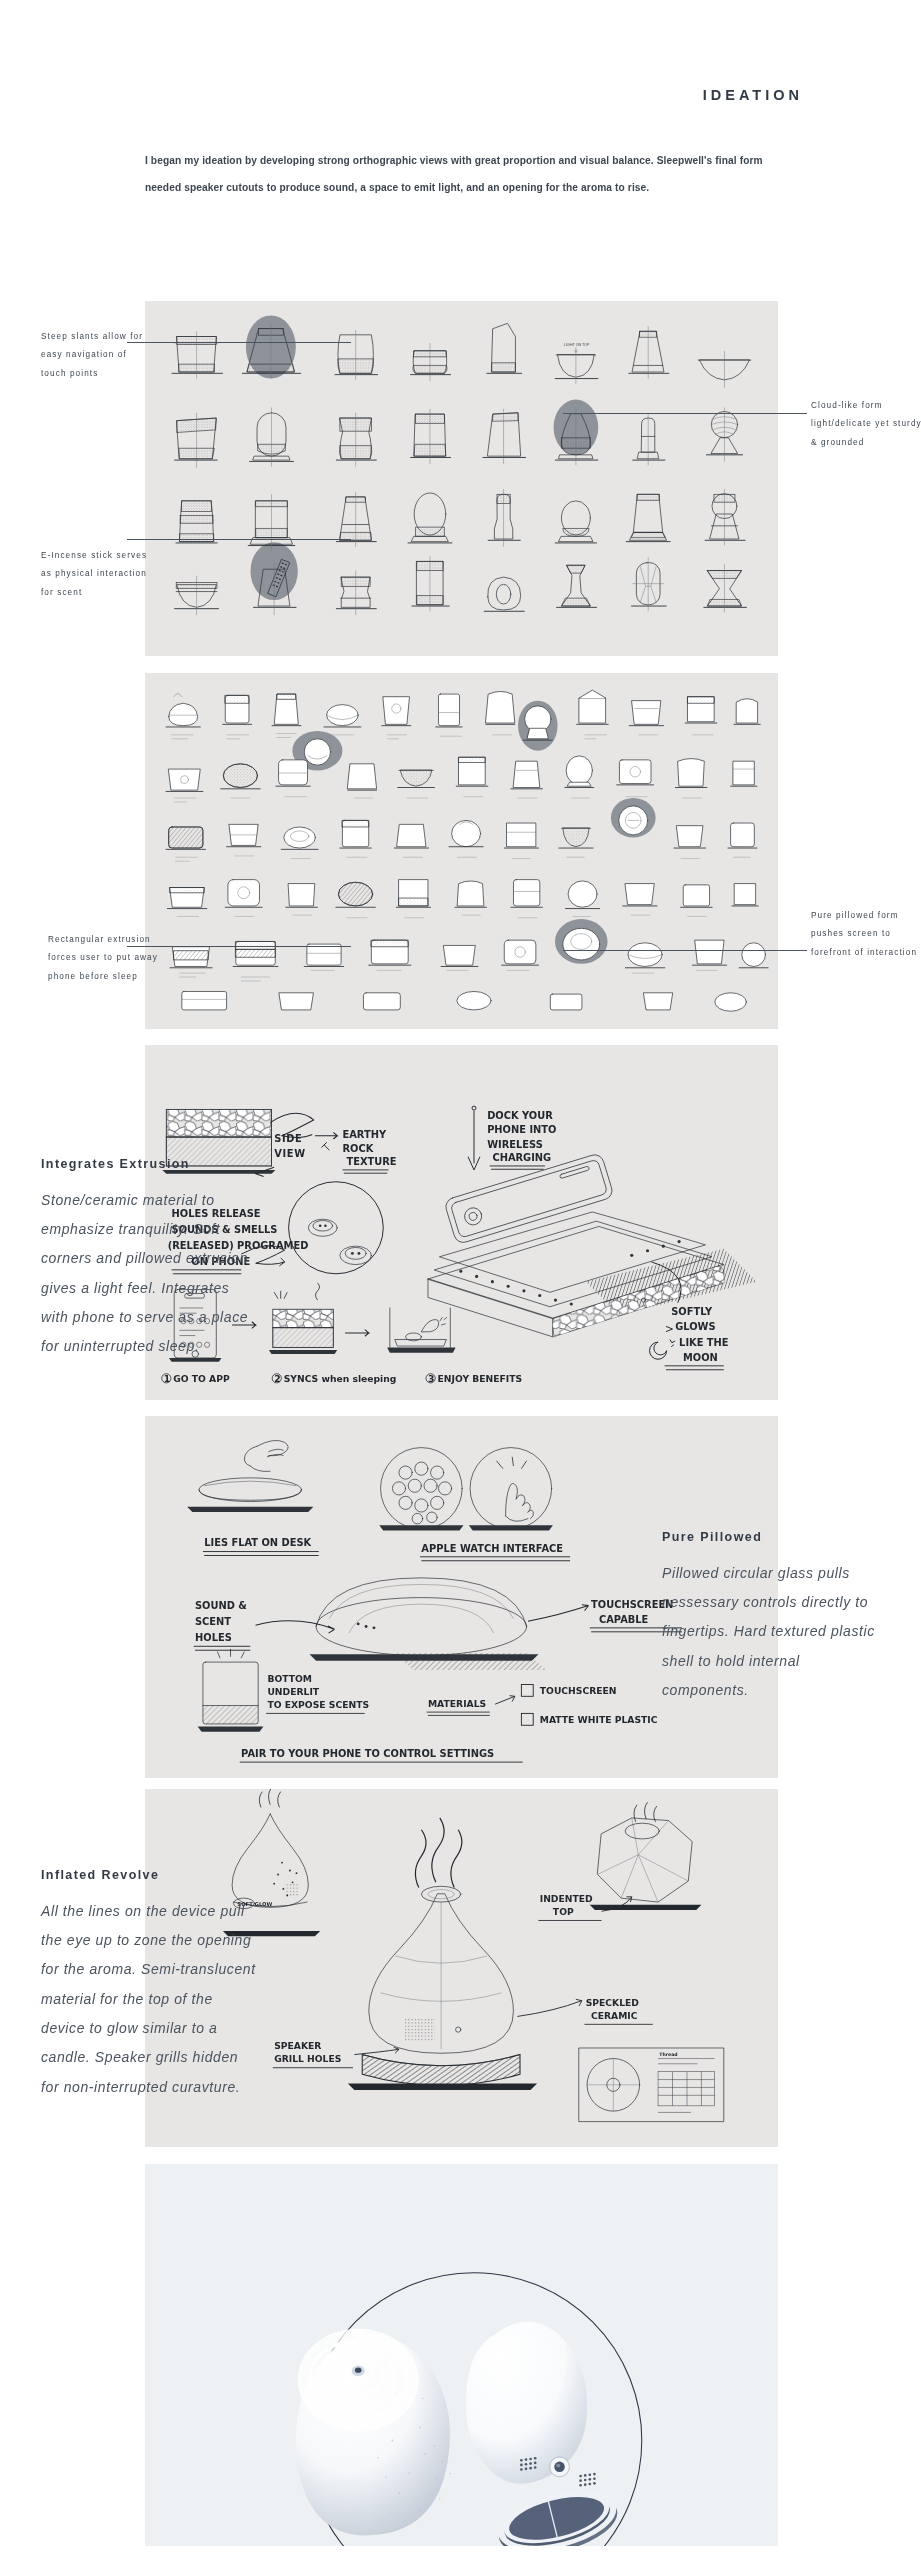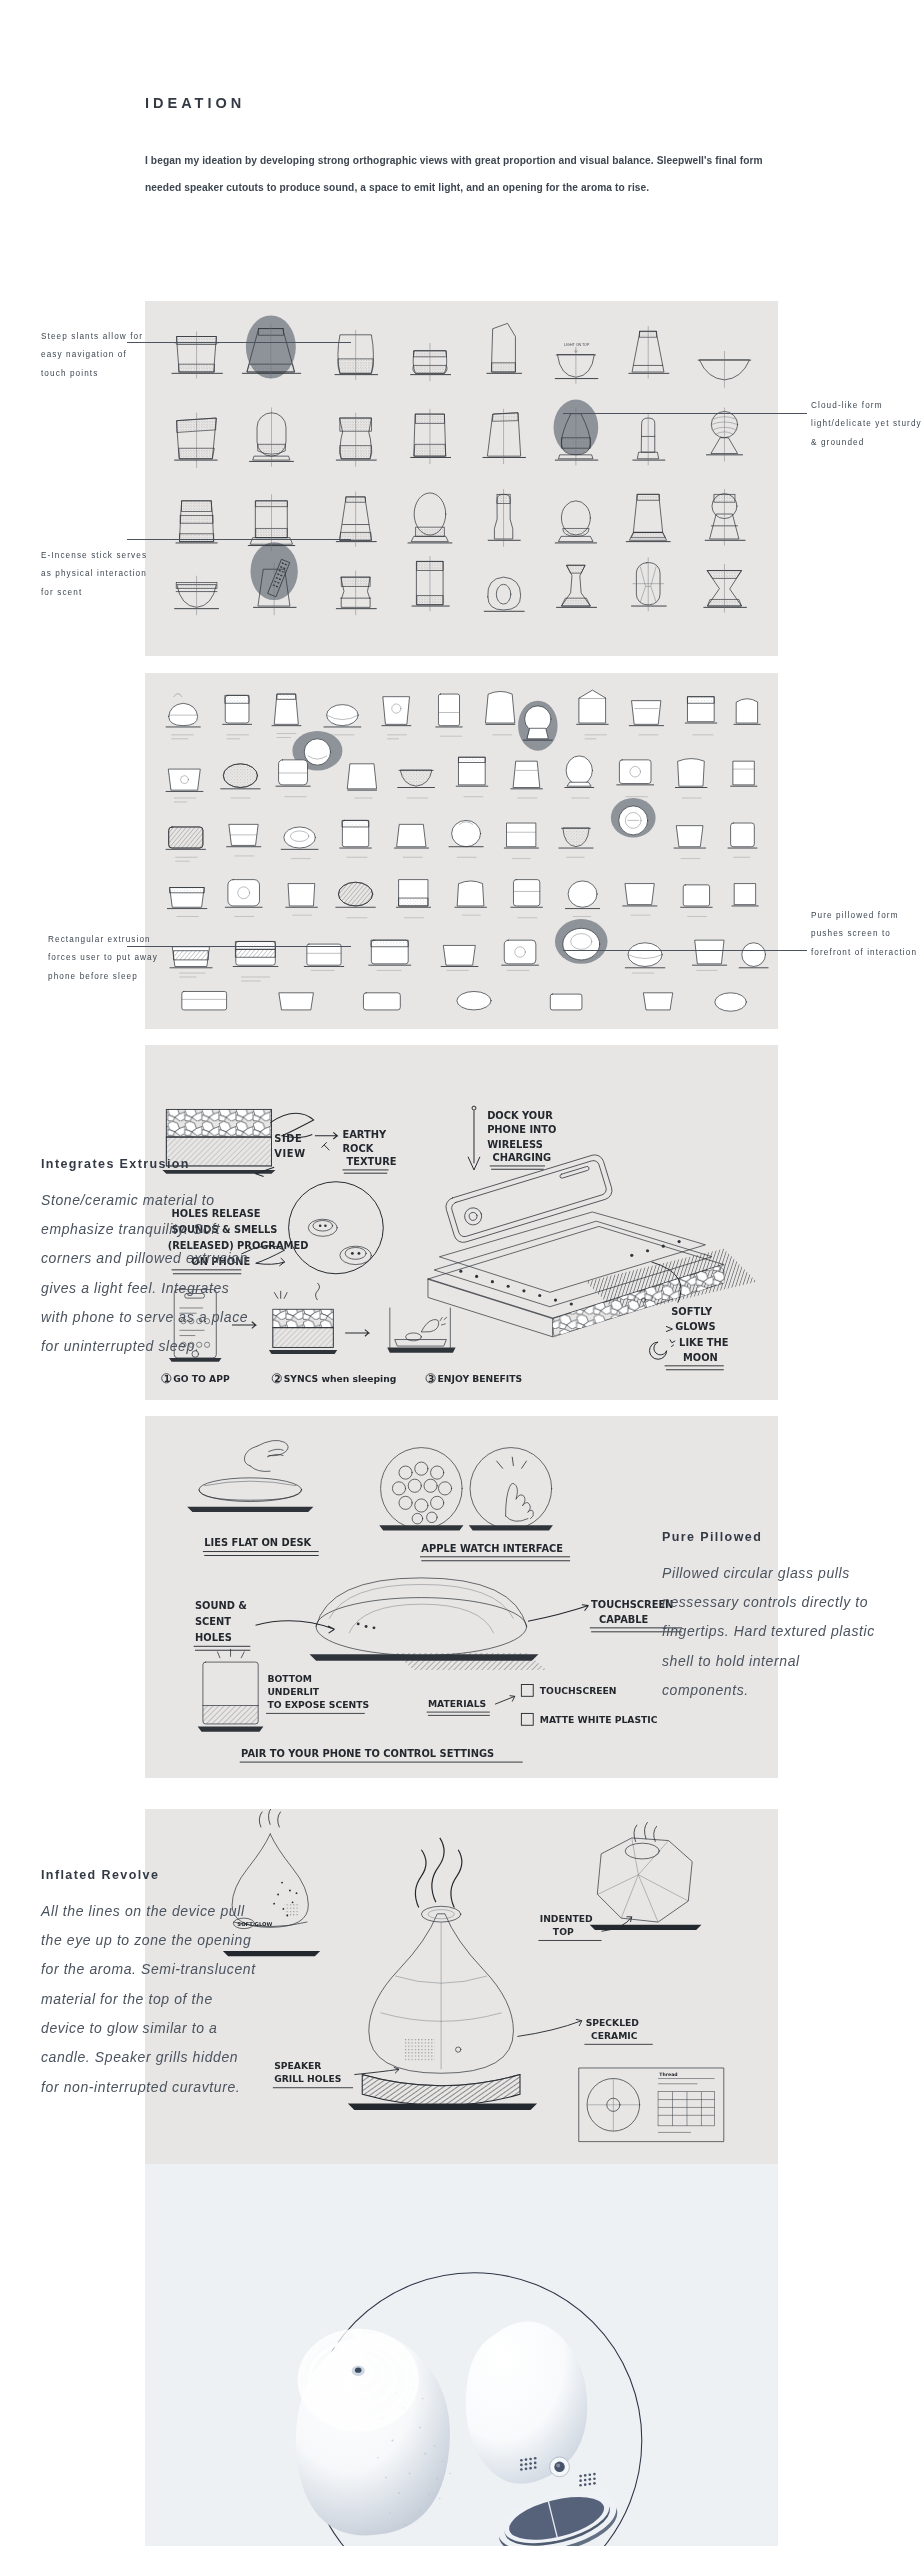--- a/index.html
+++ b/index.html
@@ -4,21 +4,21 @@
 <style>
   * { box-sizing: border-box; margin: 0; padding: 0; }
   html, body {
     width: 921px;
     background: #ffffff;
     font-family: "Liberation Sans", sans-serif;
   }
   body { position: relative; width: 921px; height: 2576px; overflow: hidden; }
 
   
-  .header { position: absolute; left: 145px; top: 95px; width: 658px; }
+  .header { position: absolute; left: 145px; top: 87px; width: 658px; text-align: right; }
   .page-title {
     font-size: 14.5px;
     font-weight: 700;
     letter-spacing: 4px;
     color: #323a45;
   }
   .intro {
     position: absolute; left: 145px; top: 148px; width: 632px;
     font-size: 10.2px;
     line-height: 2.6;
@@ -1016,21 +1016,21 @@
     <text class="hand" x="146" y="518" font-size="15">PAIR TO YOUR PHONE TO CONTROL SETTINGS</text>
     <path d="M144,526 h430" stroke="#23282e" stroke-width="1.4"></path>
   </svg>
 </div>
 
 <div class="blurb" style="left:662px; top:1530px;">
   <h2>Pure Pillowed</h2>
   <p>Pillowed circular glass pulls nessessary controls directly to fingertips. Hard textured plastic shell to hold internal components.</p>
 </div>
 
-<div class="panel" style="left:145px; top:1789px; width:633px; height:358px;margin-top:20px;">
+<div class="panel" style="left:145px; top:1789px; width:633px; height:358px;">
   <svg width="633" height="353" viewBox="0 0 962 537">
     <defs>
       <pattern id="spk5" width="5" height="5" patternUnits="userSpaceOnUse">
         <circle cx="1" cy="1" r="0.7" fill="#23282e"></circle>
       </pattern>
       <pattern id="hb5" width="6" height="6" patternUnits="userSpaceOnUse" patternTransform="rotate(55)">
         <line x1="0" y1="0" x2="0" y2="6" stroke="#23282e" stroke-width="1.5"></line>
       </pattern>
       <radialGradient id="bodyg" cx="36%" cy="26%" r="78%">
         <stop offset="0%" stop-color="#ffffff"></stop>

